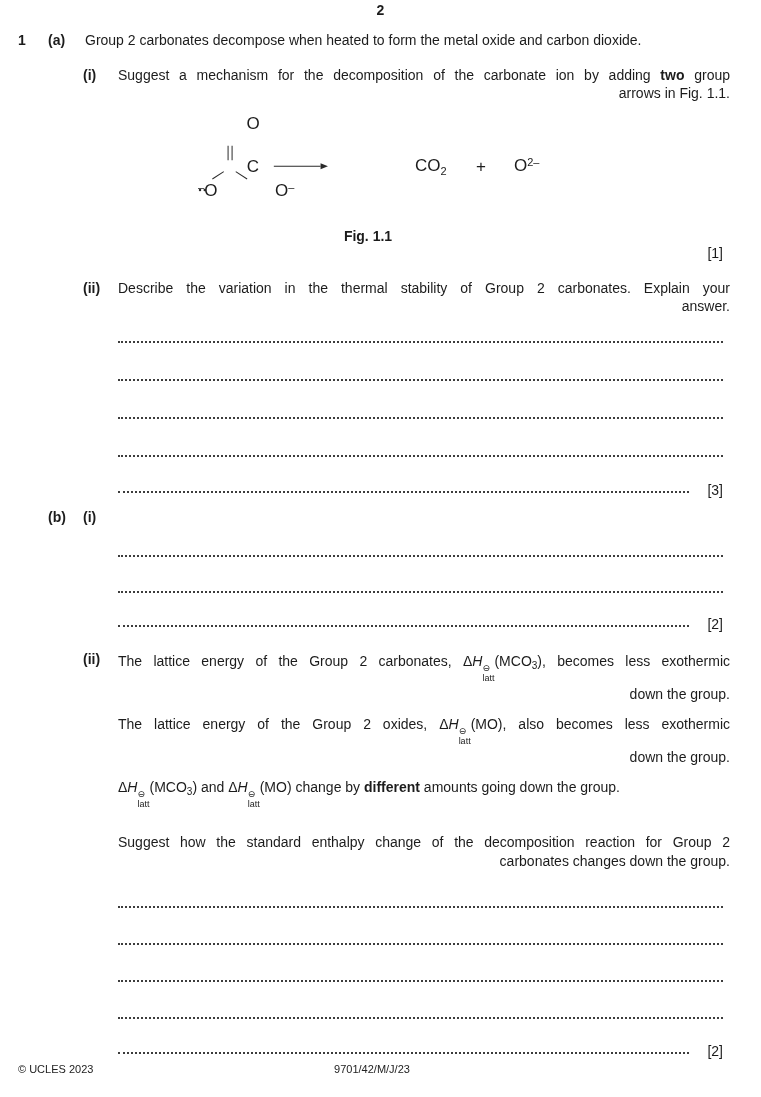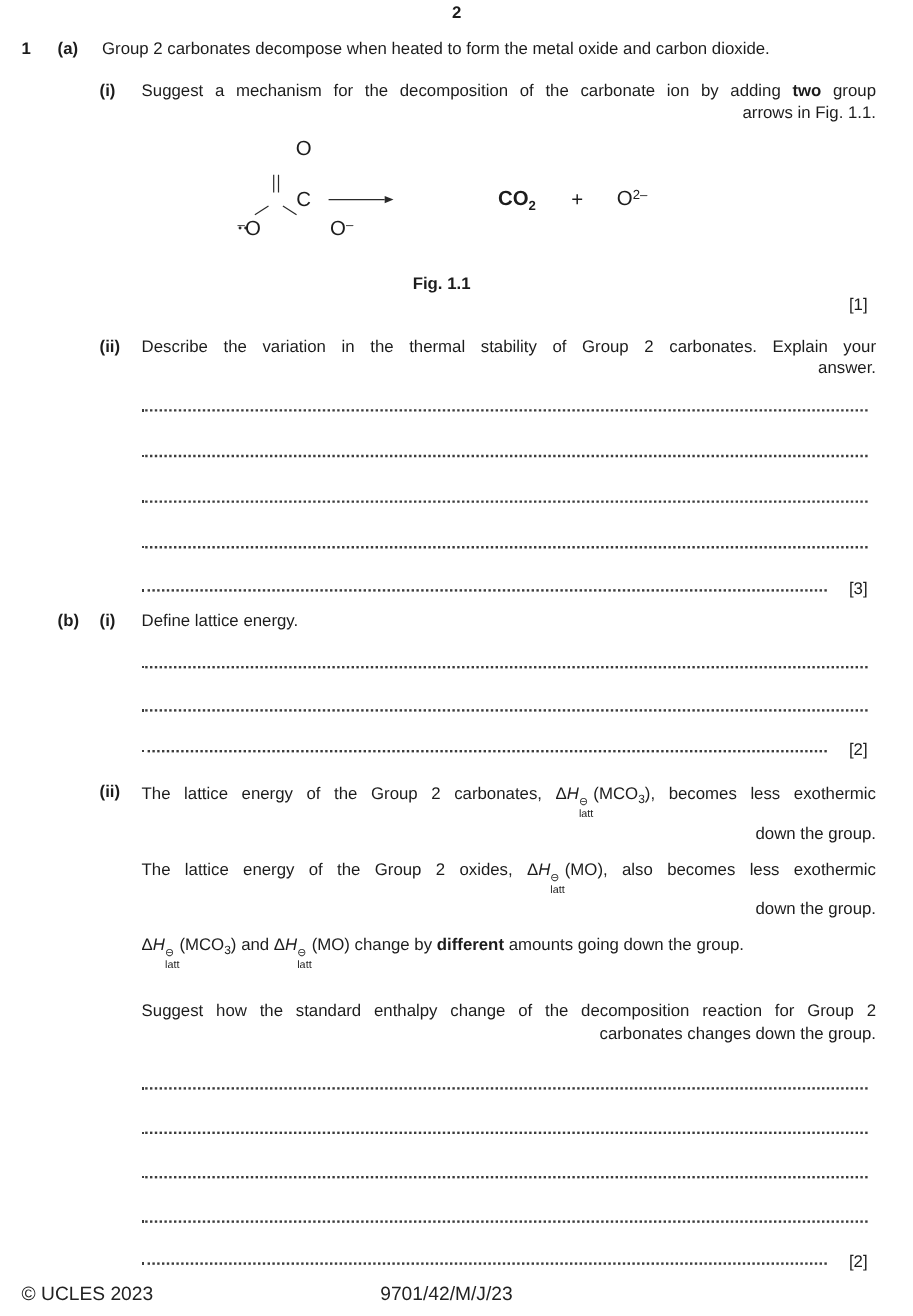--- a/index.html
+++ b/index.html
@@ -41,21 +41,21 @@
   .fx sub{font-size:10px;vertical-align:-3px;line-height:0;}
   .fx{white-space:nowrap;}
   
   #diagram{width:372px;height:106px;}
   #diagram svg{position:absolute;left:0;top:0;}
   .atom{position:absolute;font-size:17px;line-height:17px;white-space:nowrap;}
   .atom sub{font-size:11px;vertical-align:-4px;line-height:0;}
   .atom sup{font-size:11px;vertical-align:5px;line-height:0;}
   .center{text-align:center;}
   .right{text-align:right;}
-  #footer{font-size:16px;color:#222;margin-top:10px;}
+  #footer{font-size:11px;color:#222;}
 </style>
 </head>
 <body>
 
 <div id="page">
 
   <div class="abs center bold" style="top:1px;left:0;width:761px;">2</div>
 
   <div class="abs row" style="top:31px;left:18px;width:712px;">
     <span class="qnum">1</span>
@@ -81,21 +81,21 @@
         <line x1="318" y1="167" x2="388" y2="167"></line>
       </g>
       <polygon points="388,162.5 399,167 388,171.5" fill="#2a2a2a"></polygon>
       <circle cx="207.5" cy="202.5" r="1.8" fill="#2a2a2a"></circle>
       <circle cx="214.5" cy="202.5" r="1.8" fill="#2a2a2a"></circle>
     </svg>
     <span class="atom center" style="left:58px;top:3px;width:20px;">O</span>
     <span class="atom center" style="left:58px;top:46px;width:20px;">C</span>
     <span class="atom" style="left:13px;top:70px;"><sup>–</sup><span>O</span></span>
     <span class="atom" style="left:90px;top:70px;"><span>O</span><sup>–</sup></span>
-    <span class="atom" style="left:230px;top:45px;font-weight:bold;"><span>CO</span><sub>2</sub></span>
+    <span class="atom" style="left:230px;top:45px;"><span>CO</span><sub>2</sub></span>
     <span class="atom" style="left:291px;top:46px;">+</span>
     <span class="atom" style="left:329px;top:45px;"><span>O</span><sup>2–</sup></span>
   </div>
 
   <div class="abs center bold" style="top:227px;left:118px;width:500px;">Fig. 1.1</div>
 
   <div class="abs right mark" style="top:244px;left:118px;width:605px;">[1]</div>
 
   <div class="abs row" style="top:279px;left:83px;width:647px;">
     <span class="slabel">(ii)</span>
@@ -112,21 +112,20 @@
     <div class="ansline"></div>
     <div class="ansline last">
       <span class="dots"></span>
       <span class="mark">[3]</span>
     </div>
   </div>
 
   <div class="abs row" style="top:508px;left:48px;width:682px;">
     <span class="slabel">(b)</span>
     <span class="slabel">(i)</span>
-    <span class="qtext">Define lattice energy.</span>
   </div>
 
   <div class="abs lines lb" style="top:521px;left:118px;width:605px;">
     <div class="ansline"></div>
     <div class="ansline"></div>
     <div class="ansline last">
       <span class="dots"></span>
       <span class="mark">[2]</span>
     </div>
   </div>

